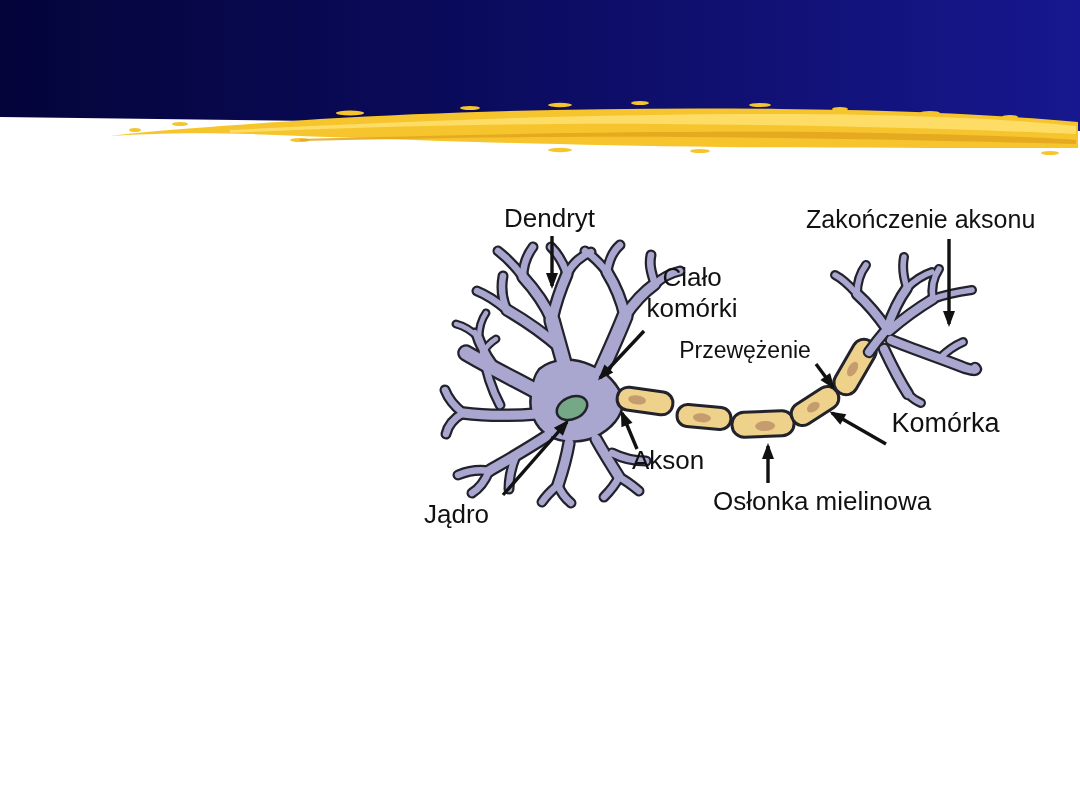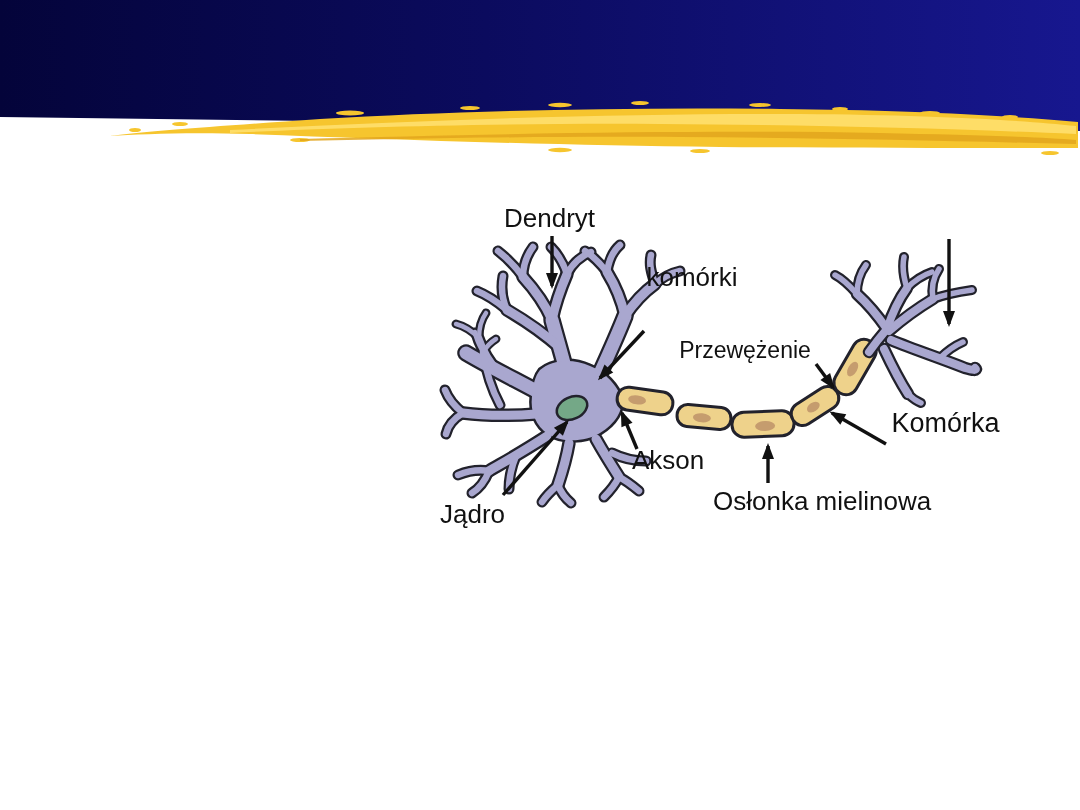--- a/index.html
+++ b/index.html
@@ -284,32 +284,34 @@
     <line x1="768" y1="483" x2="768" y2="446" marker-end="url(#ah)"></line>
     <line x1="637" y1="449" x2="622" y2="413" marker-end="url(#ah)"></line>
     <line x1="503" y1="495" x2="567" y2="422" marker-end="url(#ah)"></line>
   </g>
 </svg>
 
 <div class="labels">
   <div class="lbl" style="left:504px;top:203px;font-size:26px">Dendryt</div>
 
   <div class="lbl center" style="left:634px;top:262px;width:116px;font-size:26px;line-height:31px">
+    <div>Ciało</div>
     <div>komórki</div>
   </div>
 
+  <div class="lbl" style="left:806px;top:205px;font-size:25px">Zakończenie aksonu</div>
 
   <div class="lbl right" style="left:672px;top:336px;width:146px;font-size:23px;line-height:28px">
     <div>Przewężenie</div>
   </div>
 
   <div class="lbl center" style="left:858px;top:404px;width:175px;font-size:27px;line-height:38px">
     <div>Komórka</div>
   </div>
 
   <div class="lbl" style="left:713px;top:486px;font-size:26px">Osłonka mielinowa</div>
 
   <div class="lbl" style="left:632px;top:445px;font-size:26px">Akson</div>
 
-  <div class="lbl" style="left:440px;top:499px;font-size:26px">Jądro</div>
+  <div class="lbl" style="left:424px;top:499px;font-size:26px">Jądro</div>
 </div>
 
 </div>
 
 </body></html>

